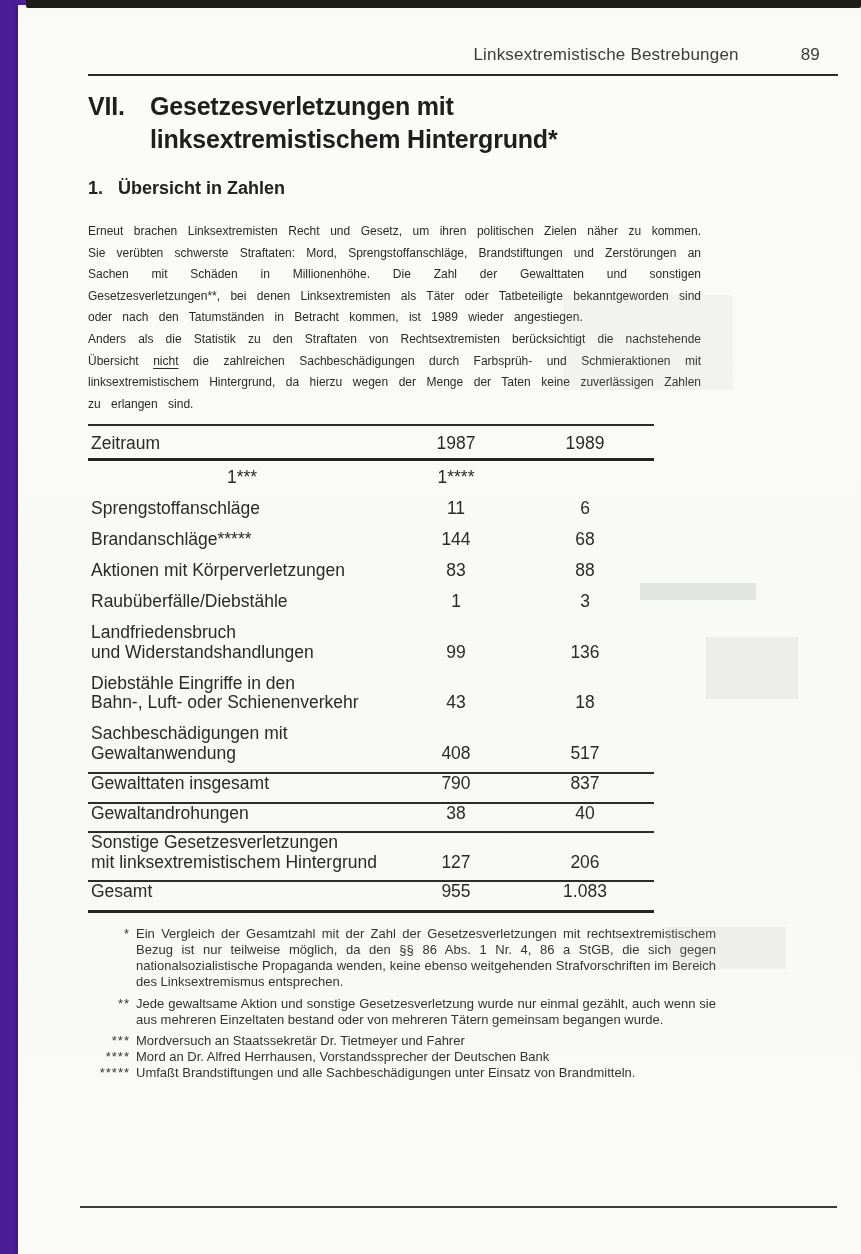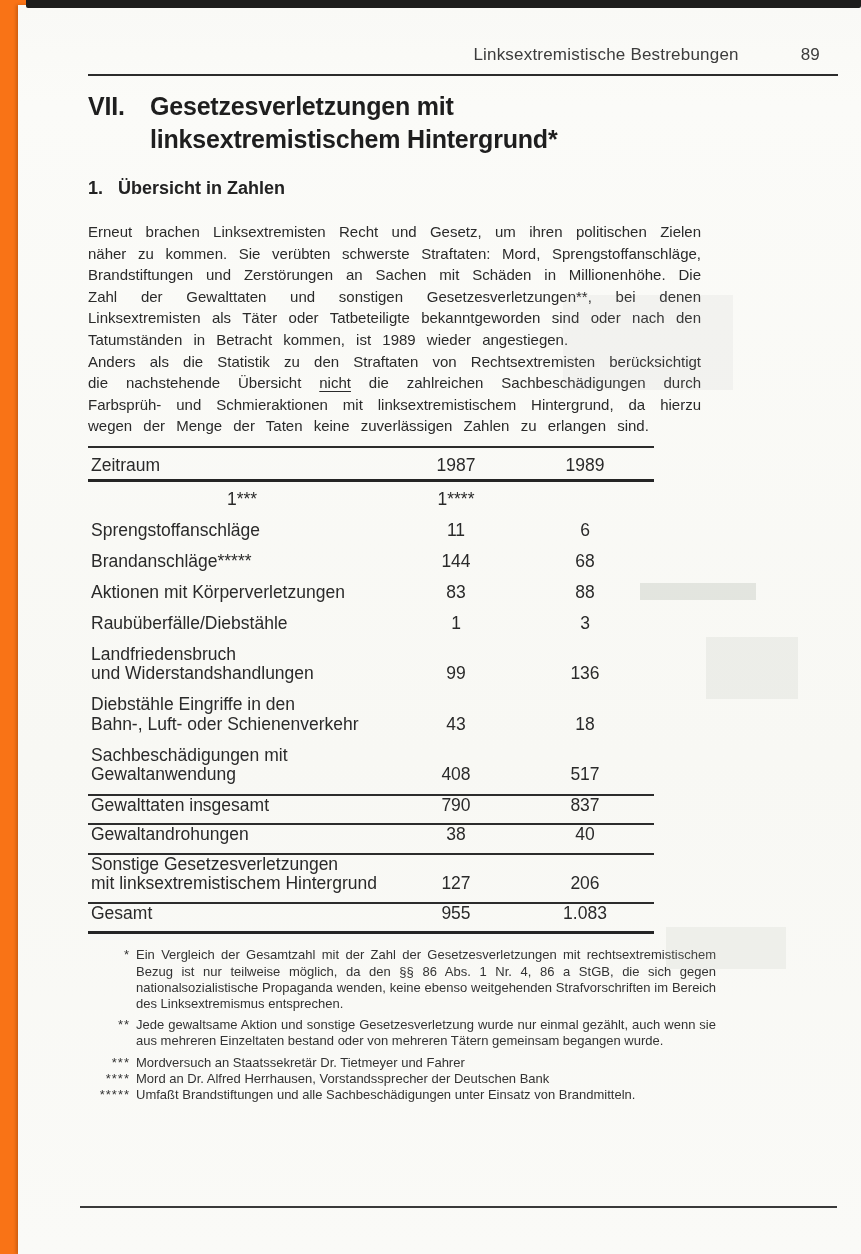--- a/index.html
+++ b/index.html
@@ -1,19 +1,19 @@
 <!DOCTYPE html>
 <html><head>
 <meta charset="utf-8">
 <style>
   html,body{margin:0;padding:0;background:#9aa09a;}
   .scan{
     position:relative;
     width:861px;height:1254px;
-    background:#f97316;
+    background:#4c1d95;
     overflow:hidden;
     font-family:"Liberation Sans","DejaVu Sans",sans-serif;
     color:#262626;
   }
   .page{
     position:absolute;left:18px;top:5px;right:0;bottom:0;
     background:linear-gradient(180deg,#f9f9f6 0%,#fbfbf8 8%,#f8f8f4 60%,#fafaf7 100%);
     box-shadow:-2px 0 3px rgba(0,0,0,.18);
     display:flex;flex-direction:column;
   }
@@ -43,21 +43,21 @@
   .chapter-numeral{width:62px;flex:none;}
   
   .section-heading{
     display:flex;margin-top:22px;
     font-size:18px;font-weight:bold;color:#222;
   }
   .section-number{width:30px;flex:none;}
   
   .bodytext{
     margin-top:22px;width:613px;
-    font-size:15px;line-height:21.6px;color:#2a2a2a;
+    font-size:12px;line-height:21.6px;color:#2a2a2a;
     text-align:justify;word-spacing:7px;
   }
   .bodytext p{margin:0;}
   .u{text-decoration:underline;text-underline-offset:3px;}
   
   .stats-table{width:566px;margin-top:9px;font-size:17.5px;color:#2a2a2a;}
   .trow{
     display:grid;grid-template-columns:1fr 120px 138px;
     align-items:end;
   }

